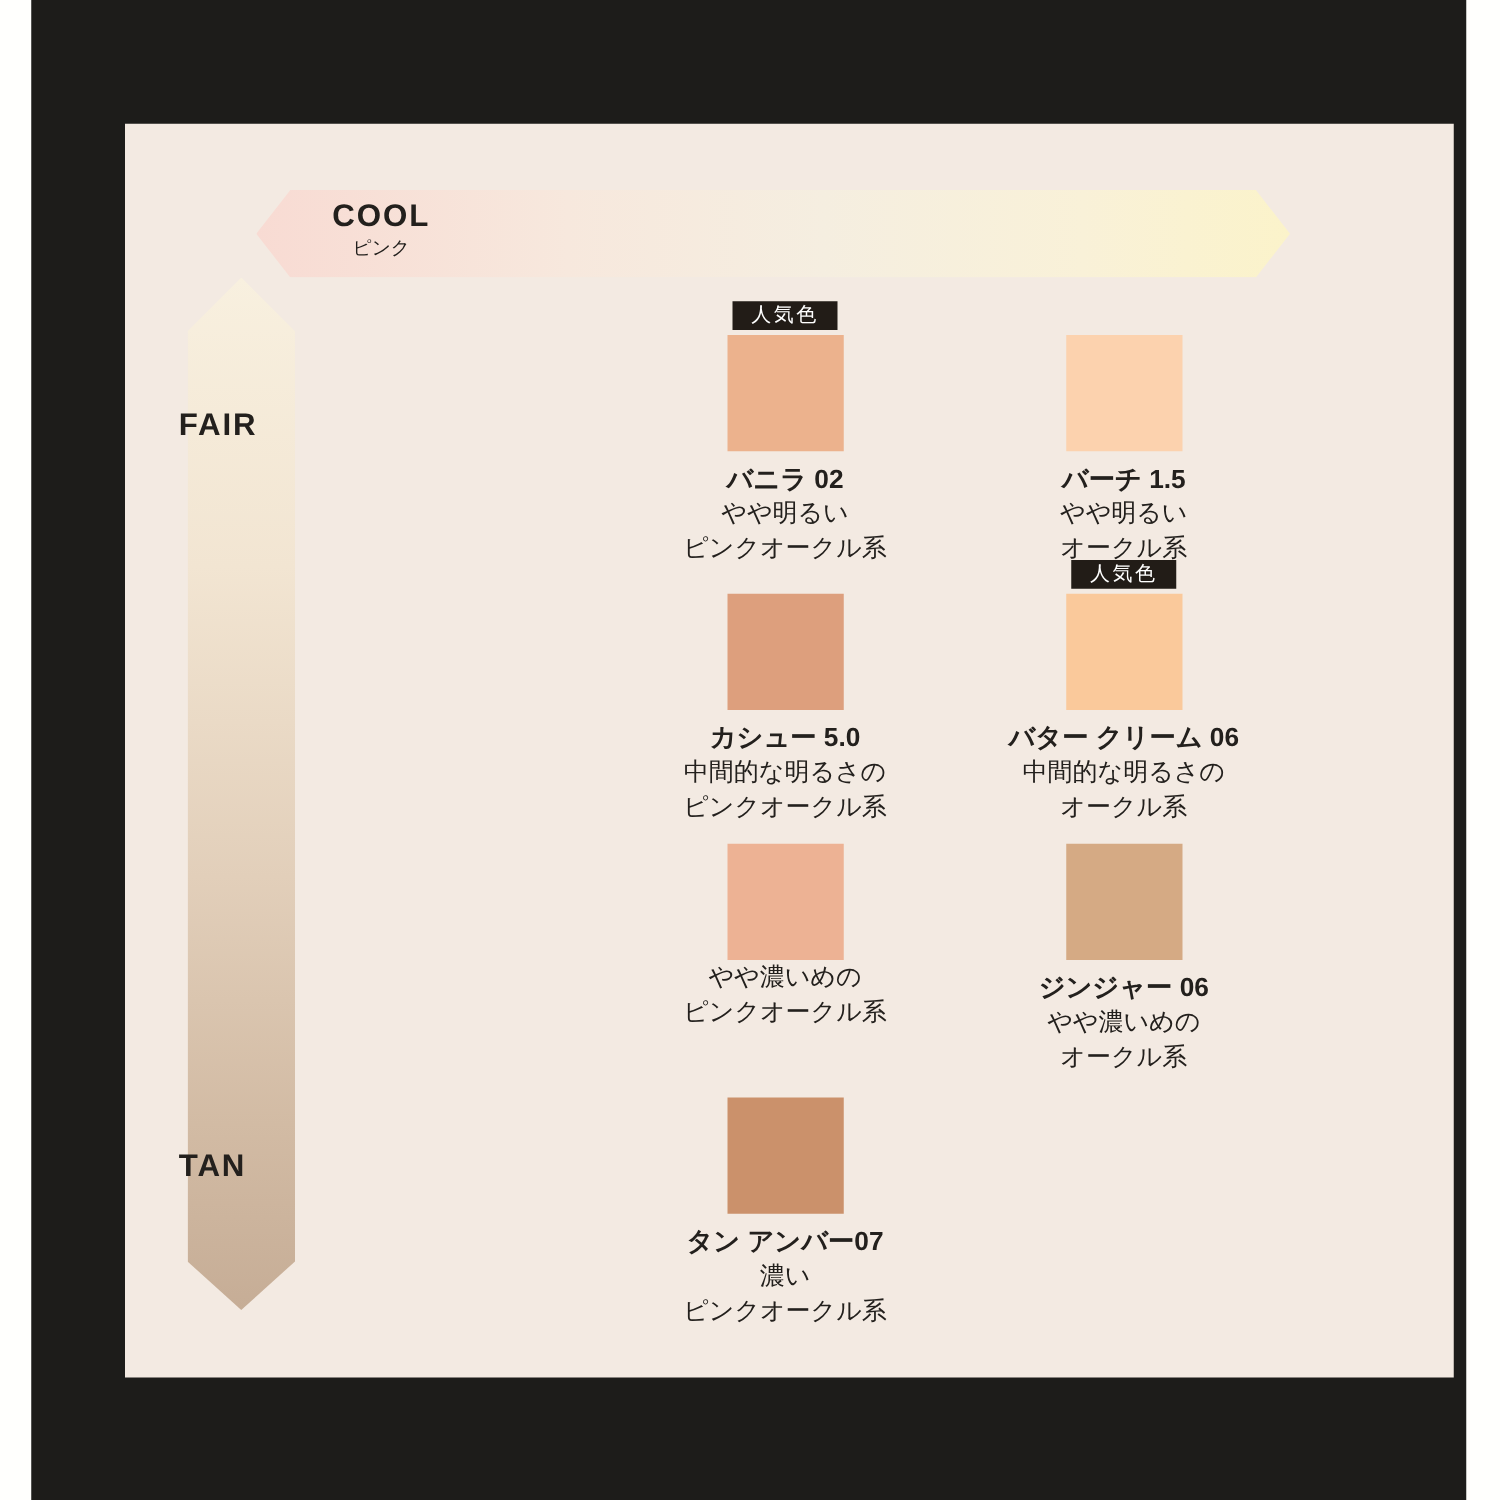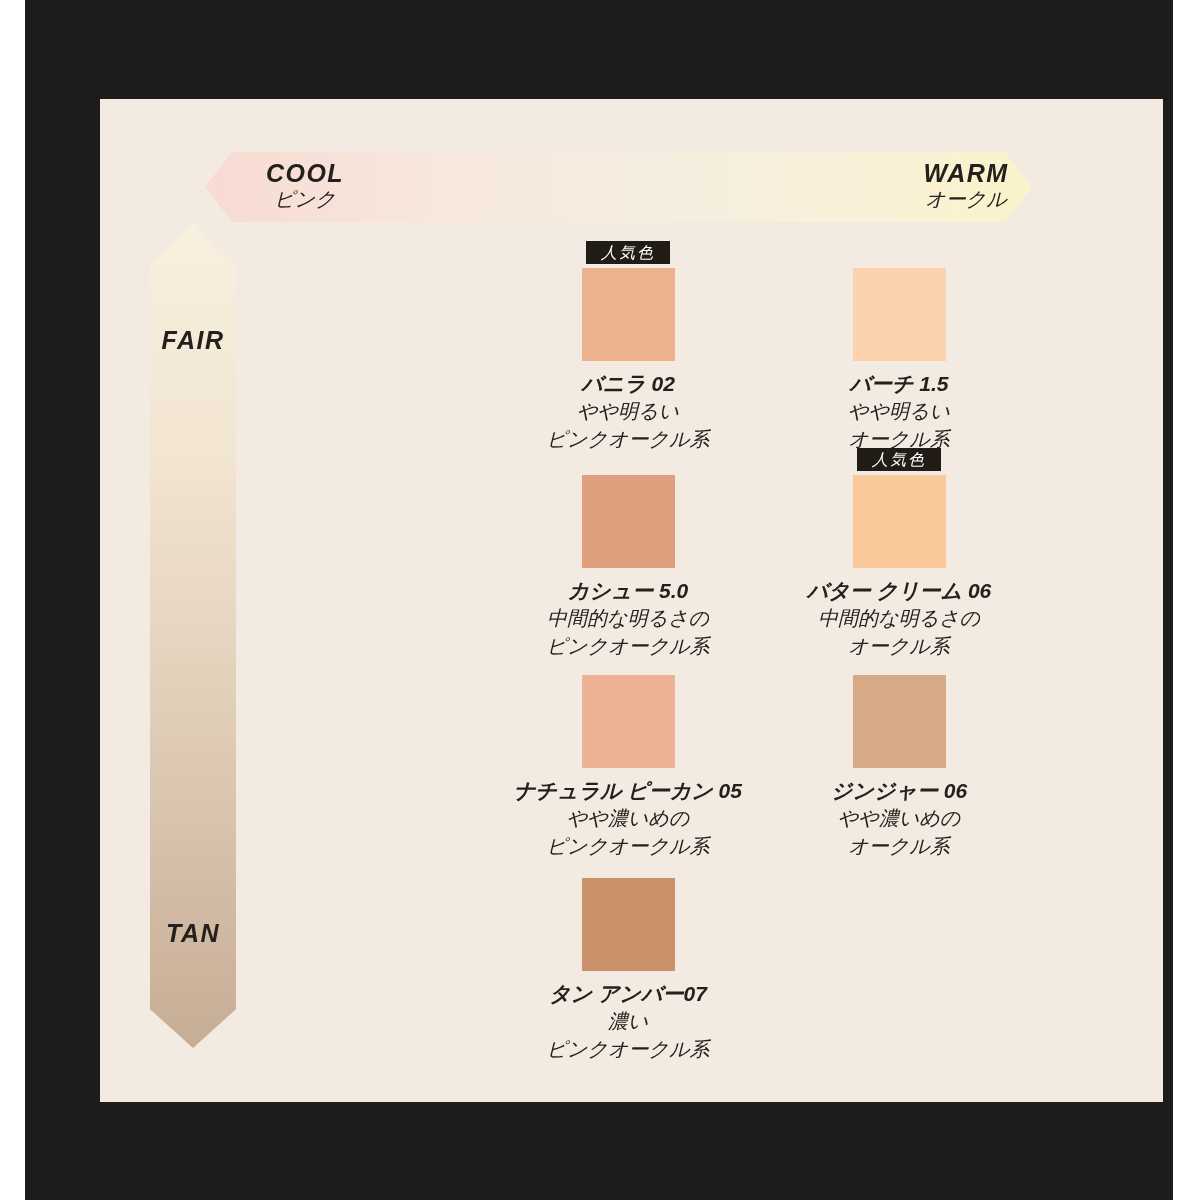--- a/index.html
+++ b/index.html
@@ -3,41 +3,41 @@
 <meta charset="utf-8">
 <style>
   html,body{margin:0;padding:0;}
   .page{
     position:relative;width:1200px;height:1200px;overflow:hidden;
     background:#fffffd;
     font-family:"Liberation Sans","DejaVu Sans",sans-serif;
     color:var(--text_dark);
   }
   .frame{position:absolute;left:25px;top:0;width:1148px;height:1200px;background:var(--frame_black);}
-  .panel{position:absolute;left:100px;top:99px;width:1063px;height:1003px;background:var(--panel_cream);font-style:italic;}
+  .panel{position:absolute;left:100px;top:99px;width:1063px;height:1003px;background:var(--panel_cream);}
 
   
   .h-arrow{
     position:absolute;left:105px;top:53px;width:827px;height:70px;
     background:linear-gradient(90deg,var(--harrow_pink) 0%,#f7e8dd 30%,#f5eee0 55%,#f9f1d8 80%,var(--harrow_yellow) 100%);
     clip-path:polygon(0% 50%,3.3% 0%,96.7% 0%,100% 50%,96.7% 100%,3.3% 100%);
   }
   .axis-label{position:absolute;width:140px;text-align:center;}
   .axis-label .big{font-size:25px;font-weight:700;letter-spacing:1.5px;line-height:26px;}
-  .axis-label .sub{font-size:20px;line-height:18px;margin-top:4px;}
+  .axis-label .sub{font-size:15px;line-height:18px;margin-top:4px;}
   .cool-label{left:135px;top:61px;}
   .warm-label{left:796px;top:61px;}
 
   
   .v-arrow{
     position:absolute;left:50px;top:123px;width:86px;height:826px;
     background:linear-gradient(180deg,var(--varrow_top) 0%,#f2e5d2 28%,#e2cfba 58%,#d2bba4 82%,var(--varrow_bottom) 100%);
     clip-path:polygon(50% 0%,100% 5.2%,100% 95.3%,50% 100%,0% 95.3%,0% 5.2%);
   }
-  .v-label{position:absolute;left:43px;width:100px;text-align:center;font-size:25px;font-weight:700;letter-spacing:1.5px;}
+  .v-label{position:absolute;left:43px;width:100px;text-align:left;font-size:25px;font-weight:700;letter-spacing:1.5px;}
   .fair-label{top:227px;}
   .tan-label{top:820px;}
 
   
   .cell{position:absolute;width:240px;display:flex;flex-direction:column;align-items:center;}
   .badge{
     position:absolute;top:0;left:50%;transform:translateX(-50%);
     background:var(--badge_bg);color:var(--badge_text);
     font-size:16px;line-height:23px;height:23px;padding:0 15px;letter-spacing:2px;white-space:nowrap;
   }
@@ -54,24 +54,20 @@
 <body>
 
 <div class="page">
   <div class="frame"></div>
   <div class="panel">
 
     <div class="h-arrow"></div>
     <div class="axis-label cool-label">
       <div class="big">COOL</div>
       <div class="sub">ピンク</div>
-    </div>
-    <div class="axis-label warm-label">
-      <div class="big">WARM</div>
-      <div class="sub">オークル</div>
     </div>
 
     <div class="v-arrow"></div>
     <div class="v-label fair-label">FAIR</div>
     <div class="v-label tan-label">TAN</div>
 
     <div class="cell c2 r1">
       <div class="badge">人気色</div>
       <div class="swatch" style="background: rgb(236, 178, 141);"></div>
       <div class="name">バニラ 02</div>
@@ -94,21 +90,20 @@
     <div class="cell c3 r2">
       <div class="badge">人気色</div>
       <div class="swatch" style="background: rgb(250, 201, 155);"></div>
       <div class="name">バター クリーム 06</div>
       <div class="desc">中間的な明るさの</div>
       <div class="desc">オークル系</div>
     </div>
 
     <div class="cell c2 r3">
       <div class="swatch" style="background: rgb(237, 178, 148);"></div>
-      <div class="name">ナチュラル ピーカン 05</div>
       <div class="desc">やや濃いめの</div>
       <div class="desc">ピンクオークル系</div>
     </div>
     <div class="cell c3 r3">
       <div class="swatch" style="background: rgb(213, 170, 132);"></div>
       <div class="name">ジンジャー 06</div>
       <div class="desc">やや濃いめの</div>
       <div class="desc">オークル系</div>
     </div>
 

